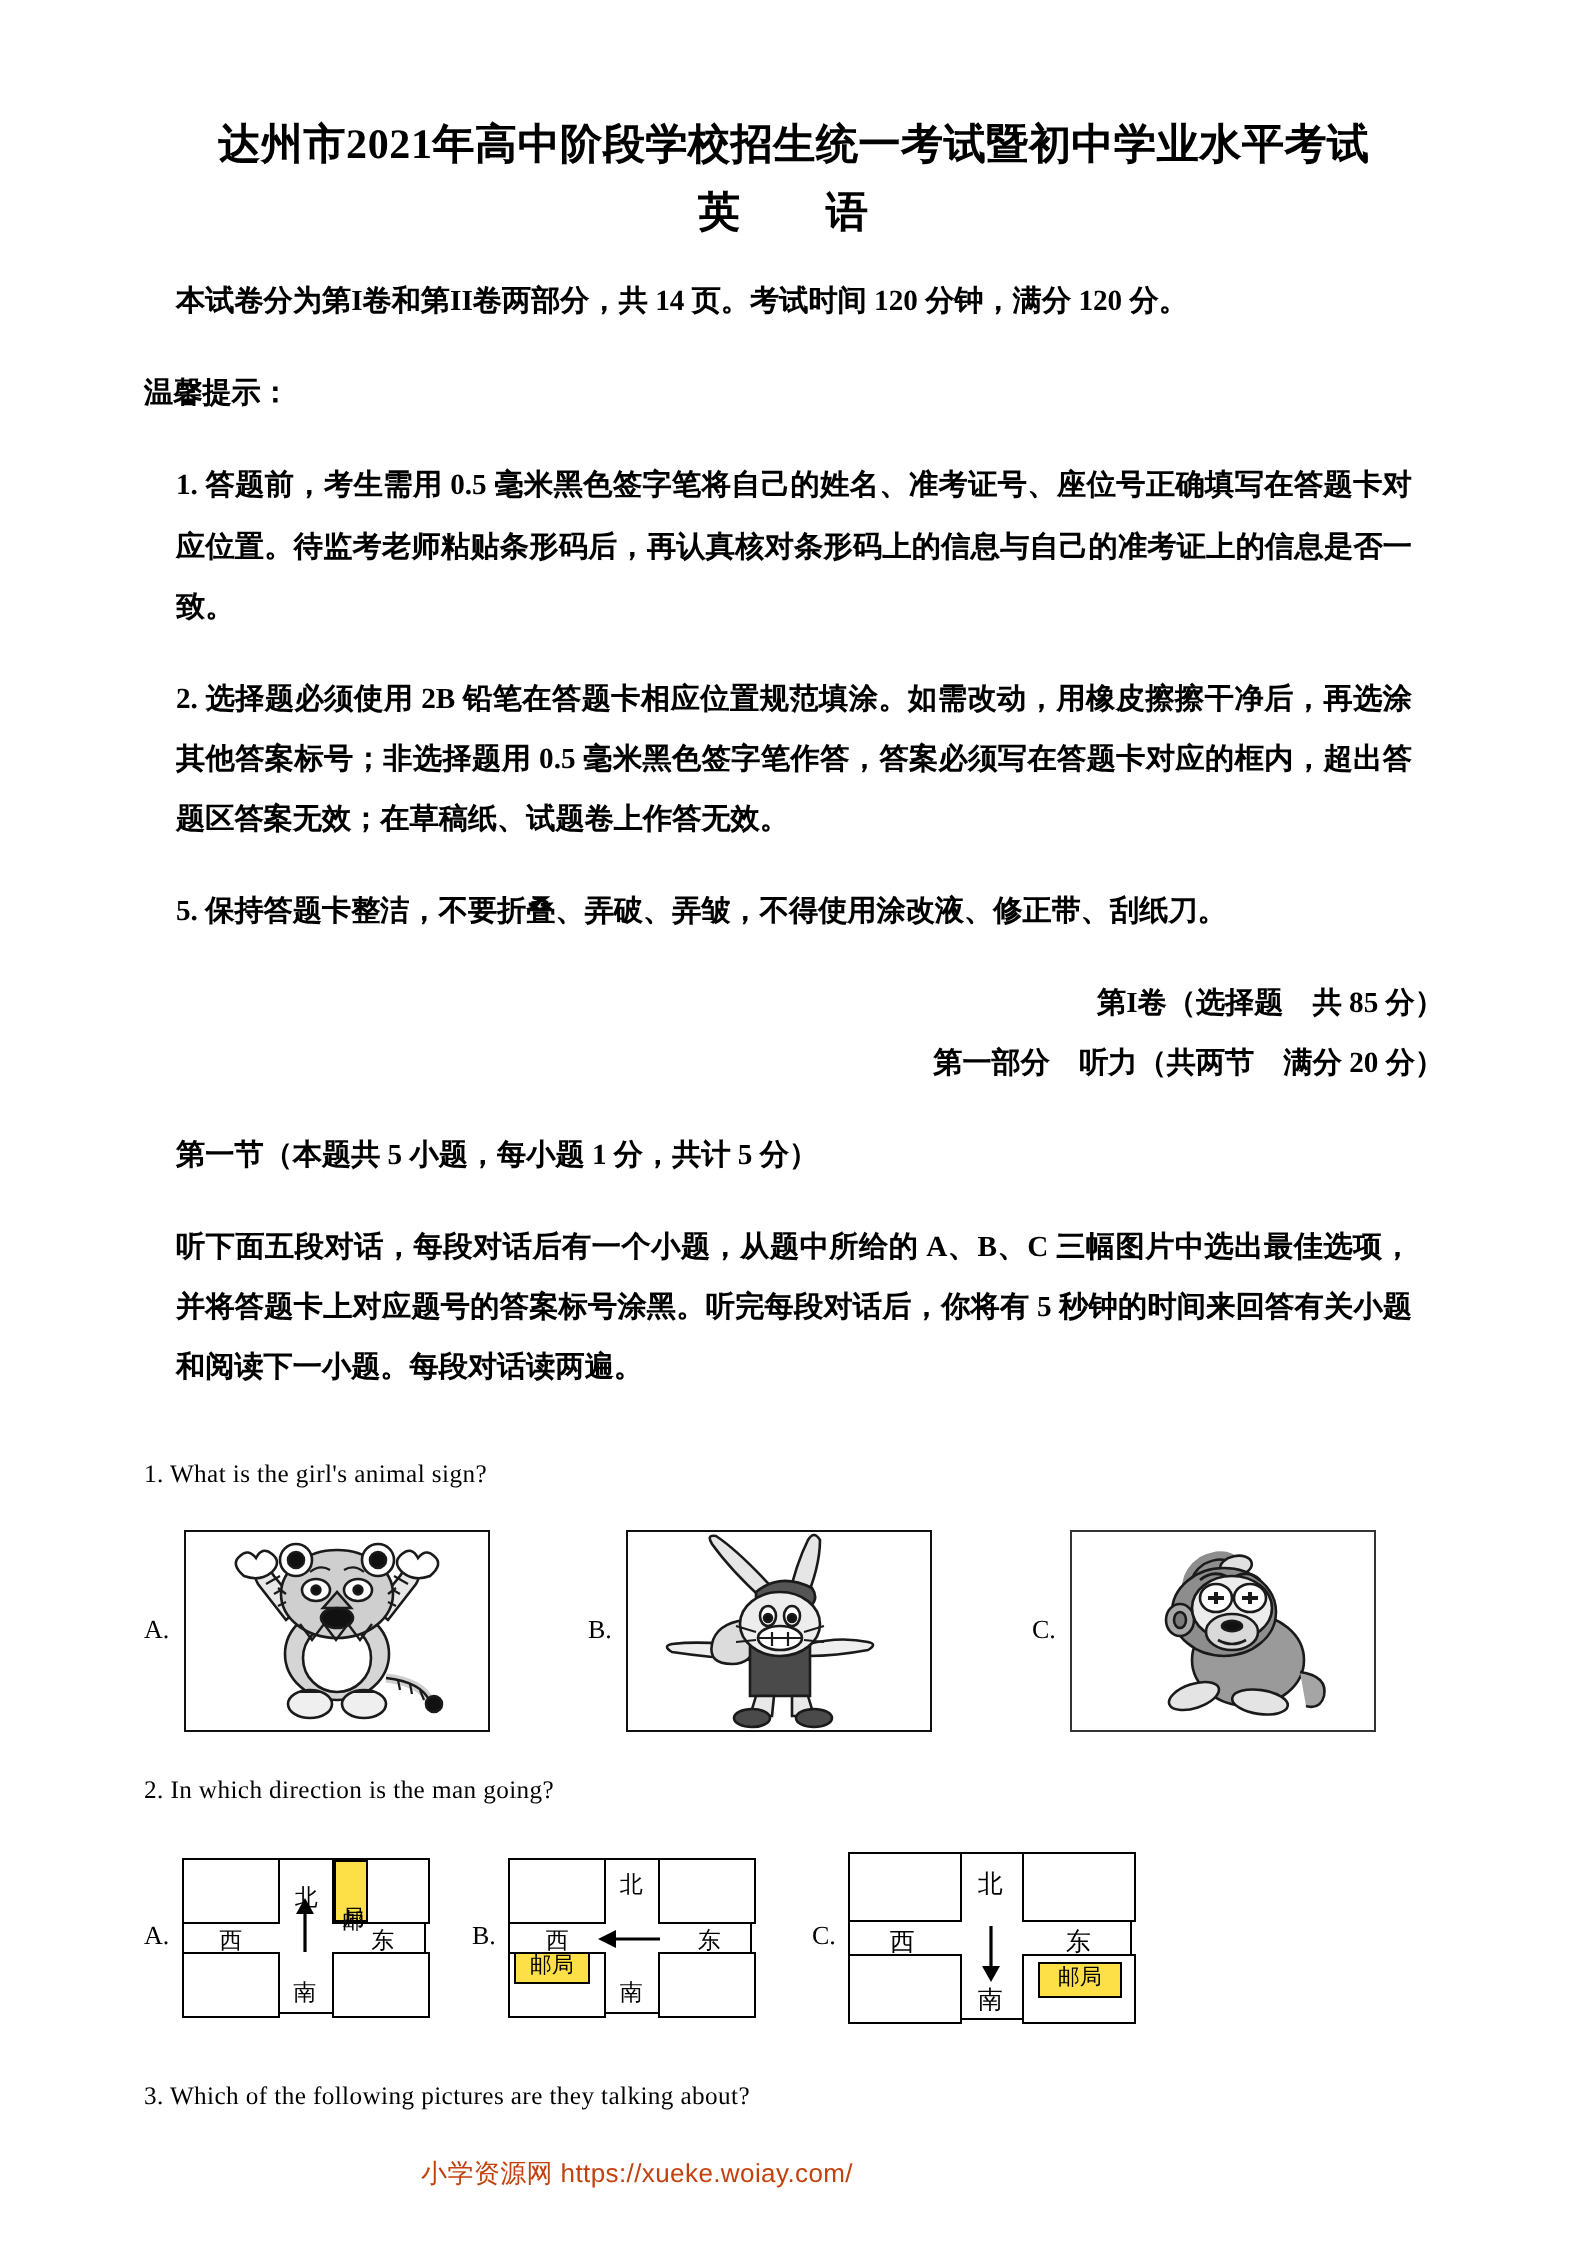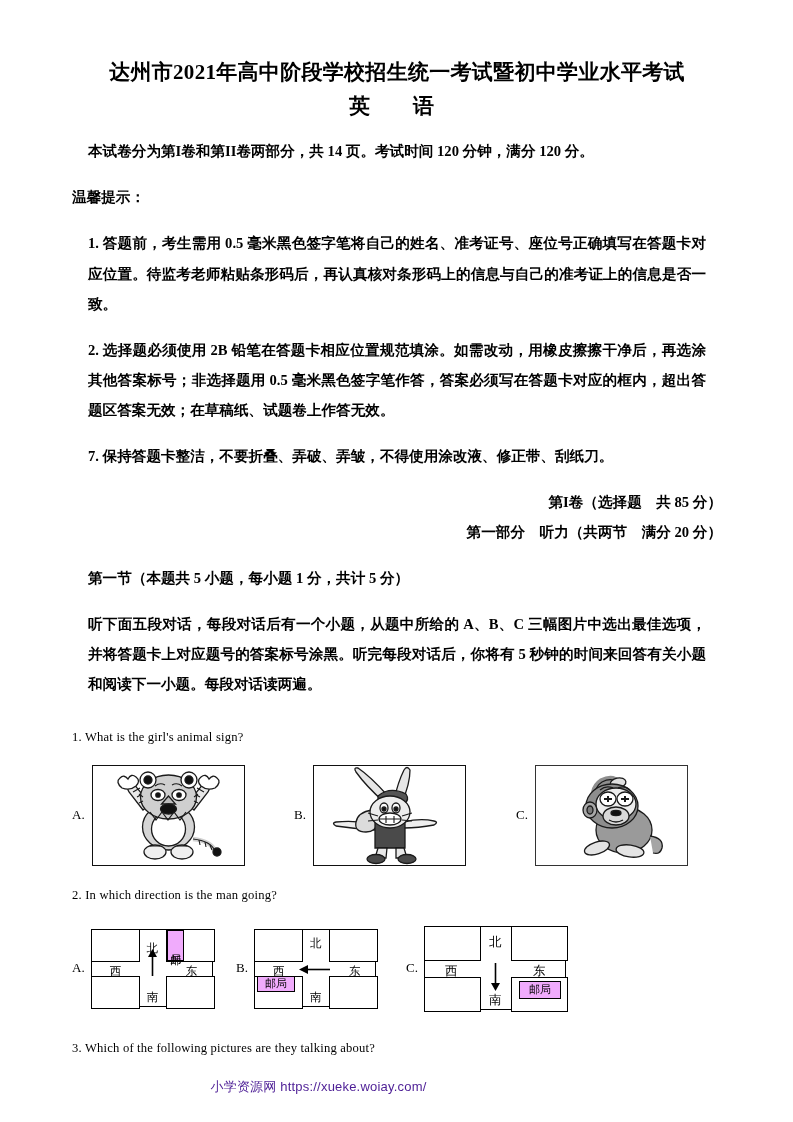--- a/index.html
+++ b/index.html
@@ -143,21 +143,21 @@
     white-space: nowrap;
   }
   .cr-text.vert {
     writing-mode: vertical-rl;
     text-orientation: upright;
     letter-spacing: 0px;
   }
   .postbox {
     position: absolute;
     border: 1.3px solid #000;
-    background: #f0abfc;
+    background: #fde047;
     font-size: 11px;
     display: flex;
     align-items: center;
     justify-content: center;
     line-height: 1;
     box-sizing: border-box;
   }
   .postbox.vert {
     writing-mode: vertical-rl;
     text-orientation: upright;
@@ -168,39 +168,39 @@
 
   
   .footer {
     position: absolute;
     left: 0;
     top: 1078px;
     width: 637px;
     text-align: center;
     font-family: "Liberation Sans", sans-serif;
     font-size: 13px;
-    color: #4c1d95;
+    color: #c2410c;
     letter-spacing: 0.2px;
   }
 </style>
 </head>
 <body>
 
 <div class="page">
   <div class="content">
 
     <div class="doc-title">达州市2021年高中阶段学校招生统一考试暨初中学业水平考试</div>
     <div class="subject-title">英　语</div>
 
     <p class="para">本试卷分为第I卷和第II卷两部分，共 14 页。考试时间 120 分钟，满分 120 分。</p>
 
     <p class="notice-head">温馨提示：</p>
     <p class="para">1. 答题前，考生需用 0.5 毫米黑色签字笔将自己的姓名、准考证号、座位号正确填写在答题卡对应位置。待监考老师粘贴条形码后，再认真核对条形码上的信息与自己的准考证上的信息是否一致。</p>
     <p class="para">2. 选择题必须使用 2B 铅笔在答题卡相应位置规范填涂。如需改动，用橡皮擦擦干净后，再选涂其他答案标号；非选择题用 0.5 毫米黑色签字笔作答，答案必须写在答题卡对应的框内，超出答题区答案无效；在草稿纸、试题卷上作答无效。</p>
-    <p class="para">7. 保持答题卡整洁，不要折叠、弄破、弄皱，不得使用涂改液、修正带、刮纸刀。</p>
+    <p class="para">5. 保持答题卡整洁，不要折叠、弄破、弄皱，不得使用涂改液、修正带、刮纸刀。</p>
 
     <p class="center-line">第I卷（选择题　共 85 分）</p>
     <p class="center-line">第一部分　听力（共两节　满分 20 分）</p>
     <p class="para">第一节（本题共 5 小题，每小题 1 分，共计 5 分）</p>
     <p class="para">听下面五段对话，每段对话后有一个小题，从题中所给的 A、B、C 三幅图片中选出最佳选项，并将答题卡上对应题号的答案标号涂黑。听完每段对话后，你将有 5 秒钟的时间来回答有关小题和阅读下一小题。每段对话读两遍。</p>
 
     <p class="q-line" style="margin-top:28px;">1. What is the girl's animal sign?</p>
 
     <div class="pic-row">
 

